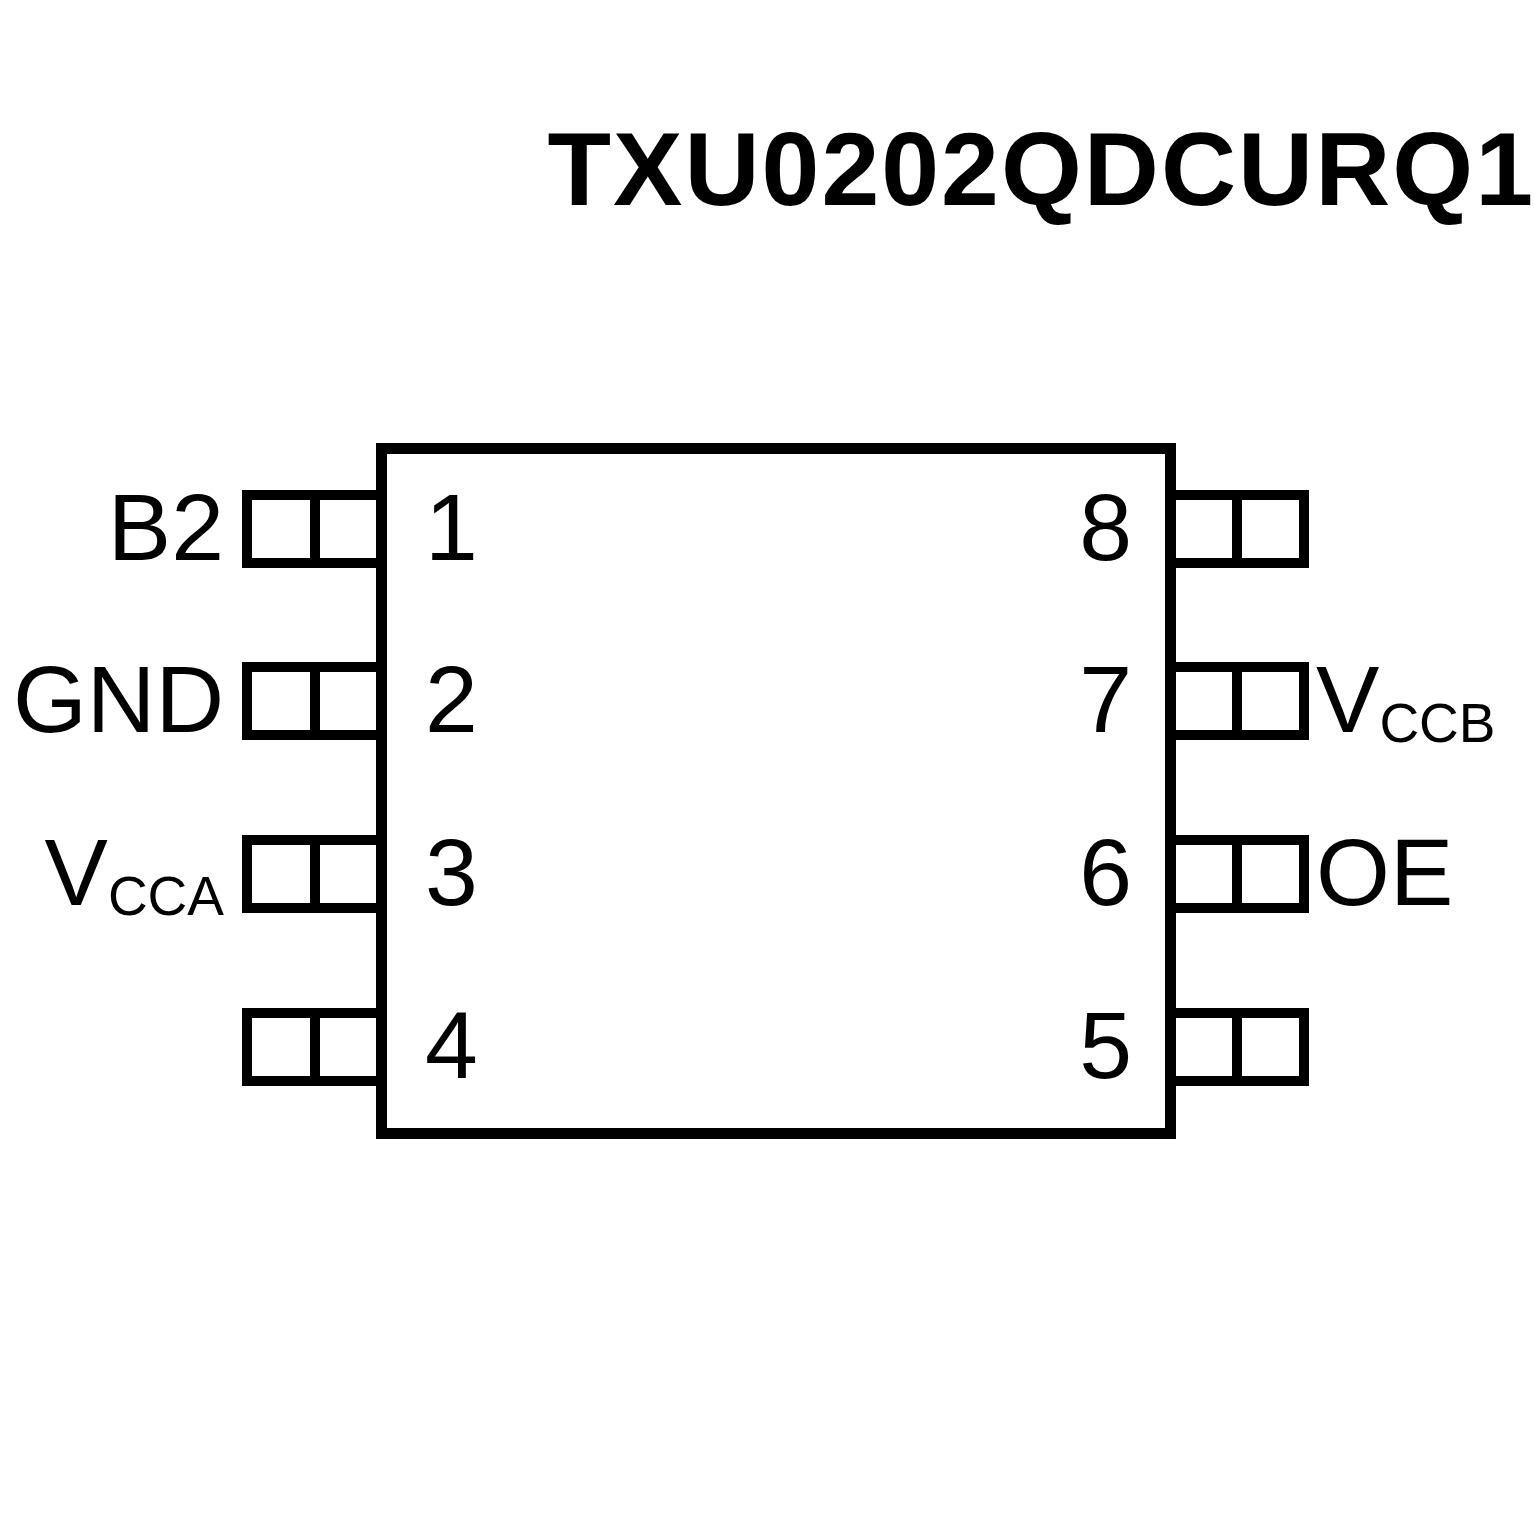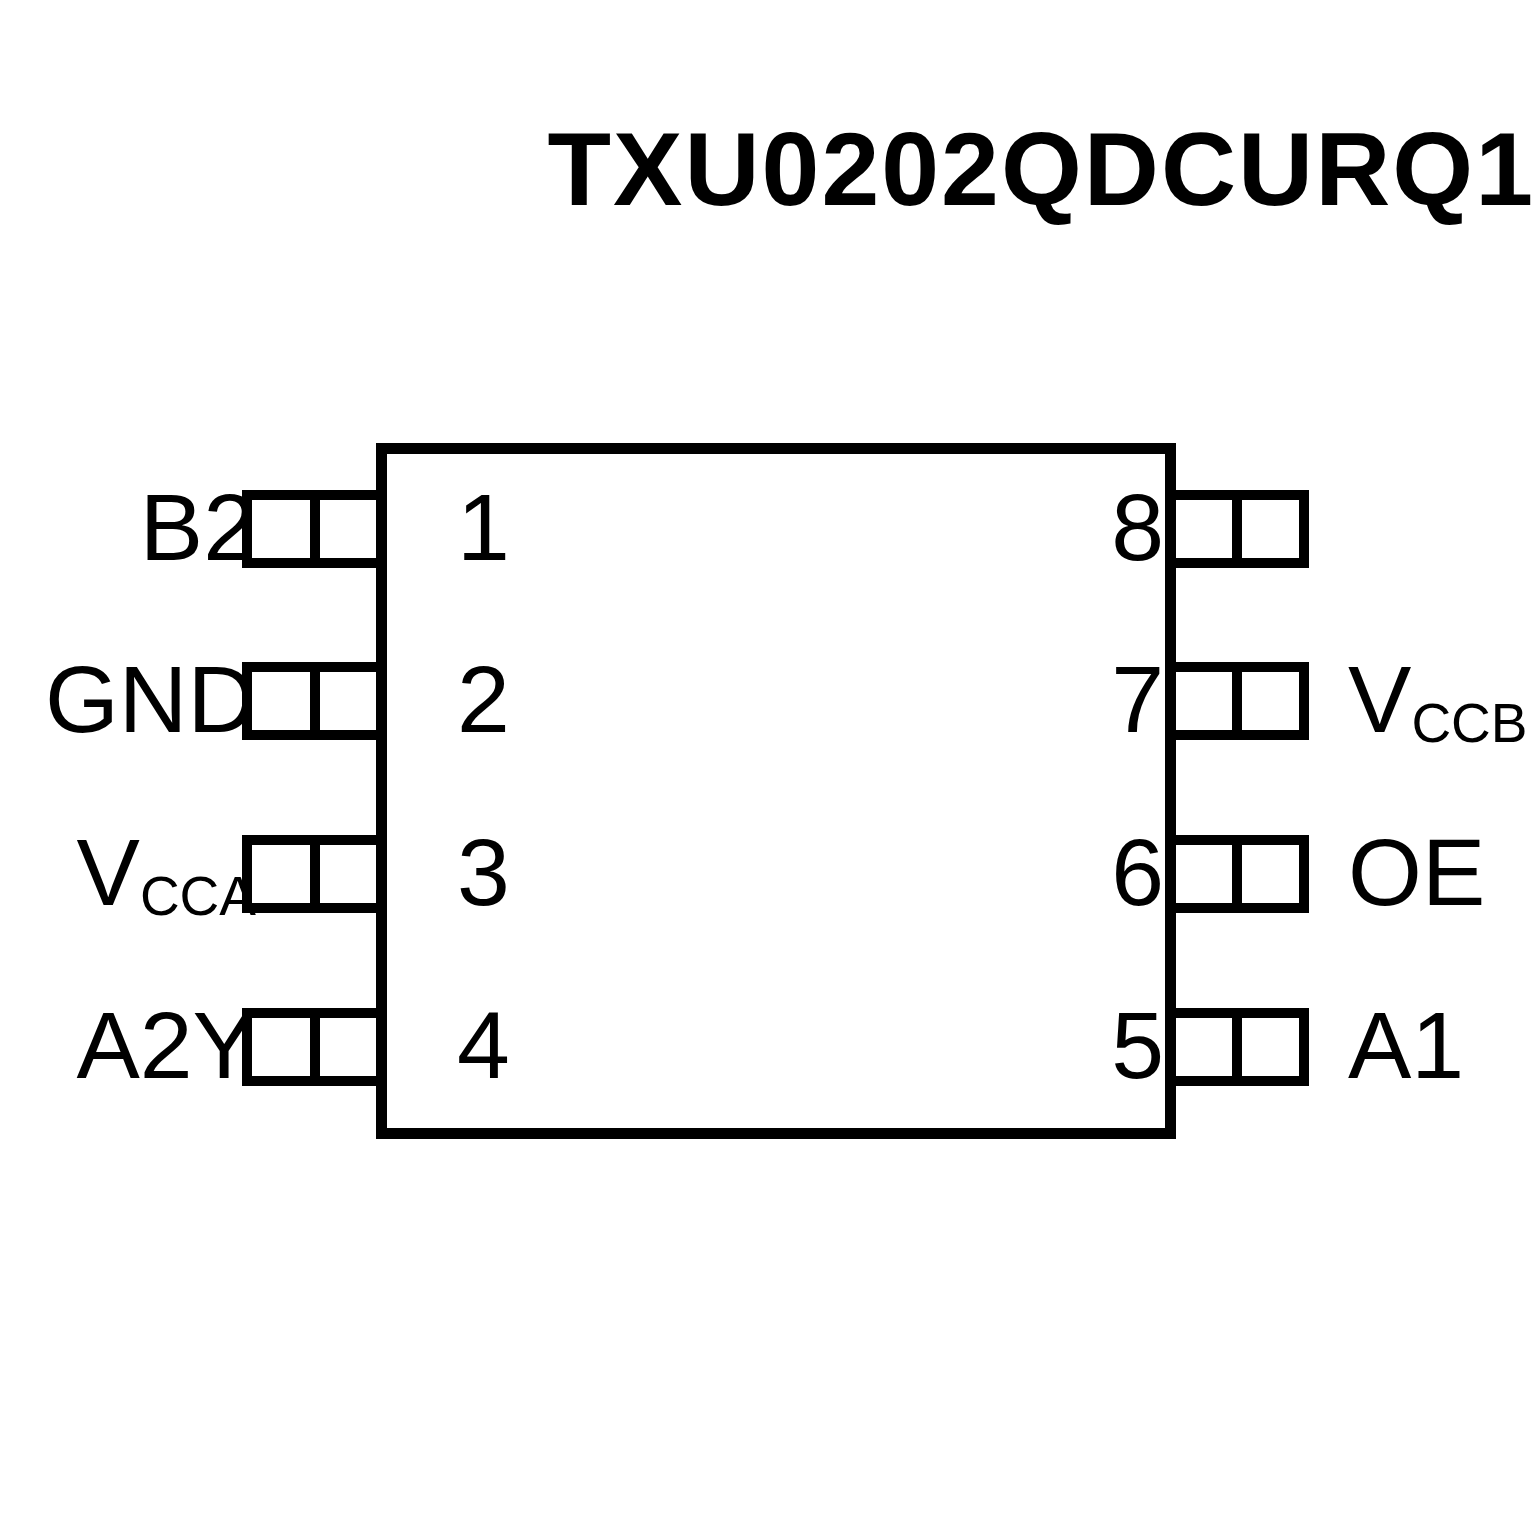--- a/index.html
+++ b/index.html
@@ -49,21 +49,20 @@
     width:10px;background:#000;
   }
   .bt0{top:490px}.bt1{top:662px}.bt2{top:835px}.bt3{top:1008px}
 
   
   .label,.num{
     position:absolute;
     height:95px;line-height:95px;font-size:95px;
     white-space:nowrap;
     z-index:3;
-    margin-left:32px;
   }
   .tt0{top:480px}.tt1{top:652px}.tt2{top:825px}.tt3{top:998px}
 
   .label.lleft{left:0;width:224px;text-align:right;}
   .label.lright{left:1316px;width:219px;text-align:left;}
   .num.nleft{left:425px;width:140px;text-align:left;}
   .num.nright{left:1000px;width:132px;text-align:right;}
 
   .sub{font-size:55px;vertical-align:-10px;}
 </style>
@@ -98,25 +97,23 @@
     </div>
   <div class="pinbox pright bt3">
       <div class="divider"></div>
     </div>
 
   <div class="body-rect"></div>
 
   <div class="label lleft tt0"><span>B2</span><span class="sub"></span></div>
   <div class="label lleft tt2"><span>V</span><span class="sub">CCA</span></div>
   <div class="label lleft tt1"><span>GND</span><span class="sub"></span></div>
-  <div class="label lleft tt3"><span>A2Y</span><span class="sub"></span></div>
 
   <div class="label lright tt1"><span>V</span><span class="sub">CCB</span></div>
   <div class="label lright tt2"><span>OE</span><span class="sub"></span></div>
-  <div class="label lright tt3"><span>A1</span><span class="sub"></span></div>
 
   <div class="num nleft tt0">1</div>
   <div class="num nleft tt1">2</div>
   <div class="num nleft tt2">3</div>
   <div class="num nleft tt3">4</div>
 
   <div class="num nright tt0">8</div>
   <div class="num nright tt1">7</div>
   <div class="num nright tt2">6</div>
   <div class="num nright tt3">5</div>

